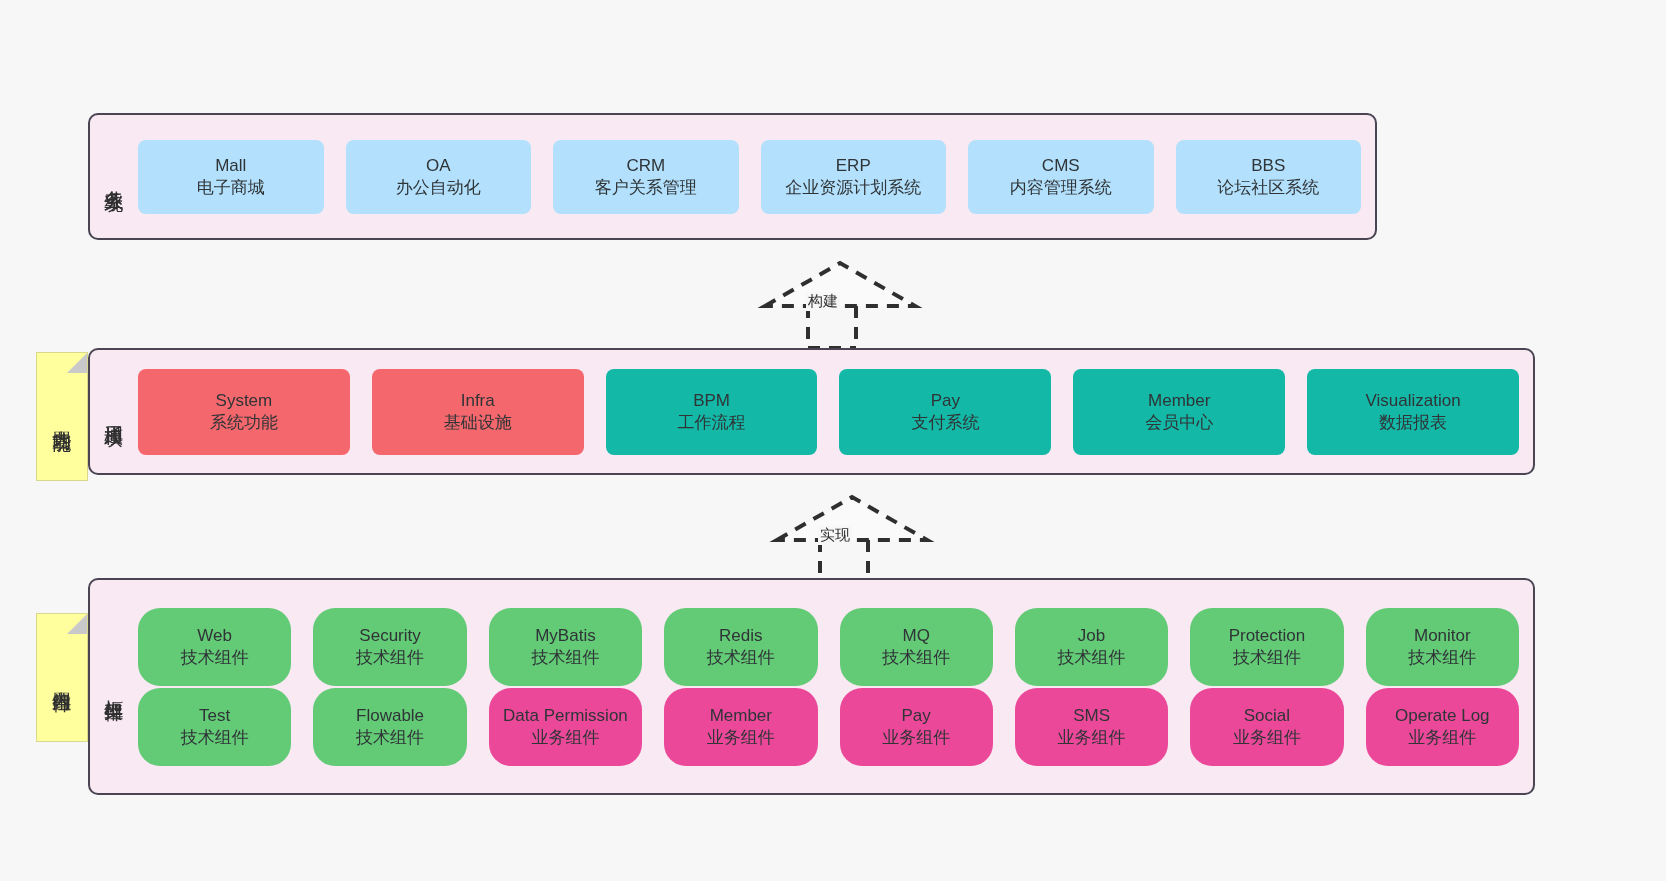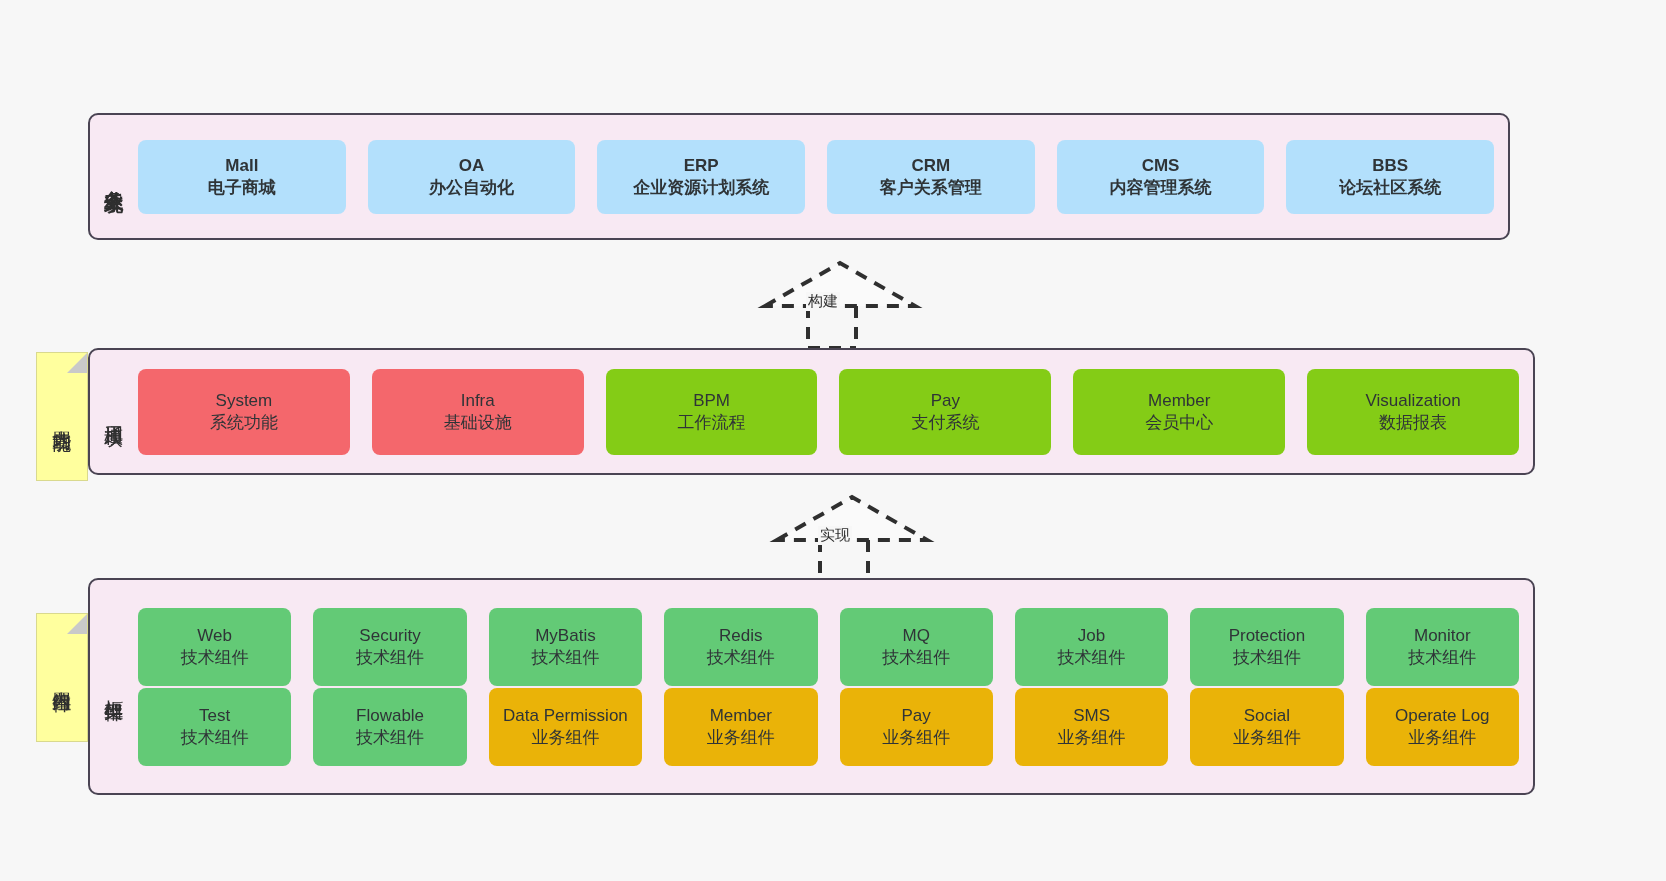--- a/index.html
+++ b/index.html
@@ -76,27 +76,27 @@
     line-height: 1.28;
     padding: 6px 4px;
     box-sizing: border-box;
     user-select: none;
   }
   .box .t1 { display: block; }
   .box .t2 { display: block; }
 
   .biz-row .box { height: 74px; }
   .mod-row .box { height: 86px; }
-  .fw-row .box { height: 78px; }
+  .fw-row .box { height: 78px; border-radius: 22px; }
 
   .c-blue       { background: #b3e0fc; }
   .c-red        { background: #f4676c; }
-  .c-pink       { background: #84cc16; }
+  .c-pink       { background: #14b8a6; }
   .c-green      { background: #63ca76; }
-  .c-lightgreen { background: #eab308; }
+  .c-lightgreen { background: #ec4899; }
 
   
   .note {
     position: absolute;
     width: 52px;
     background: #ffff9e;
     border: 1px solid #d9d98e;
     box-sizing: border-box;
     font-size: 19px;
     color: #2f2f2f;
@@ -136,40 +136,40 @@
     padding: 0 2px;
     white-space: nowrap;
     user-select: none;
   }
 </style>
 </head>
 <body>
 
 <div class="canvas">
 
-  <div class="layer" style="left:88px; top:113px; width:1422px; height:127px;font-weight:bold;">
+  <div class="layer" style="left:88px; top:113px; width:1289px; height:127px;">
     <div class="layer-title">业务系统</div>
     <div class="layer-body">
       <div class="row biz-row">
 
         <div class="box c-blue">
           <span class="t1">Mall</span>
           <span class="t2">电子商城</span>
         </div>
         <div class="box c-blue">
           <span class="t1">OA</span>
           <span class="t2">办公自动化</span>
         </div>
         <div class="box c-blue">
+          <span class="t1">CRM</span>
+          <span class="t2">客户关系管理</span>
+        </div>
+        <div class="box c-blue">
           <span class="t1">ERP</span>
           <span class="t2">企业资源计划系统</span>
-        </div>
-        <div class="box c-blue">
-          <span class="t1">CRM</span>
-          <span class="t2">客户关系管理</span>
         </div>
         <div class="box c-blue">
           <span class="t1">CMS</span>
           <span class="t2">内容管理系统</span>
         </div>
         <div class="box c-blue">
           <span class="t1">BBS</span>
           <span class="t2">论坛社区系统</span>
         </div>
 

